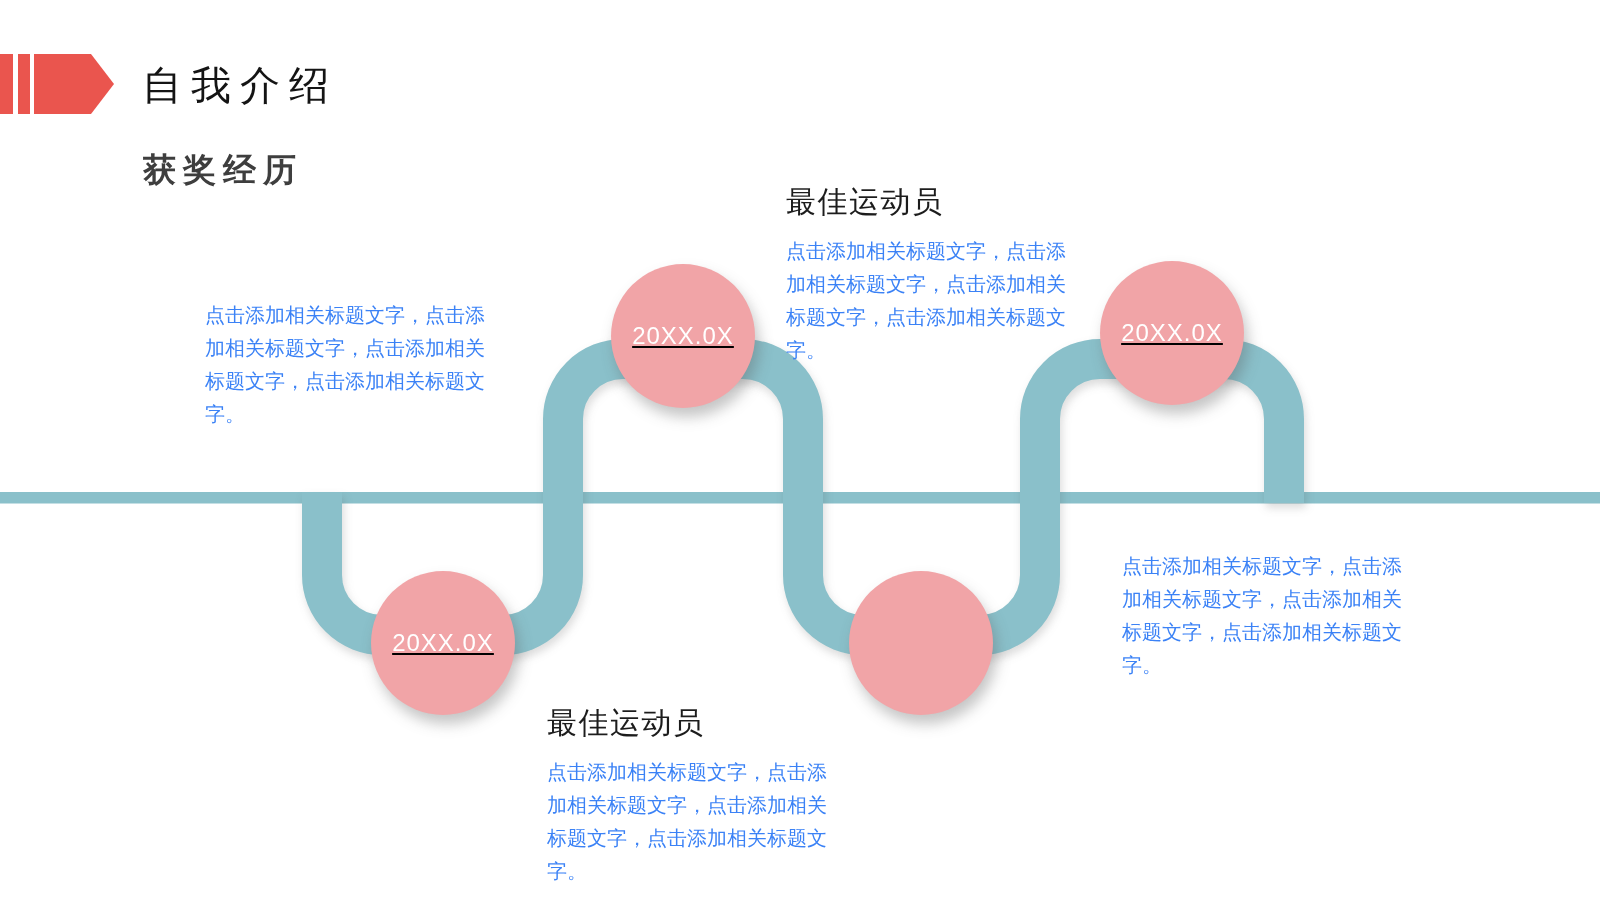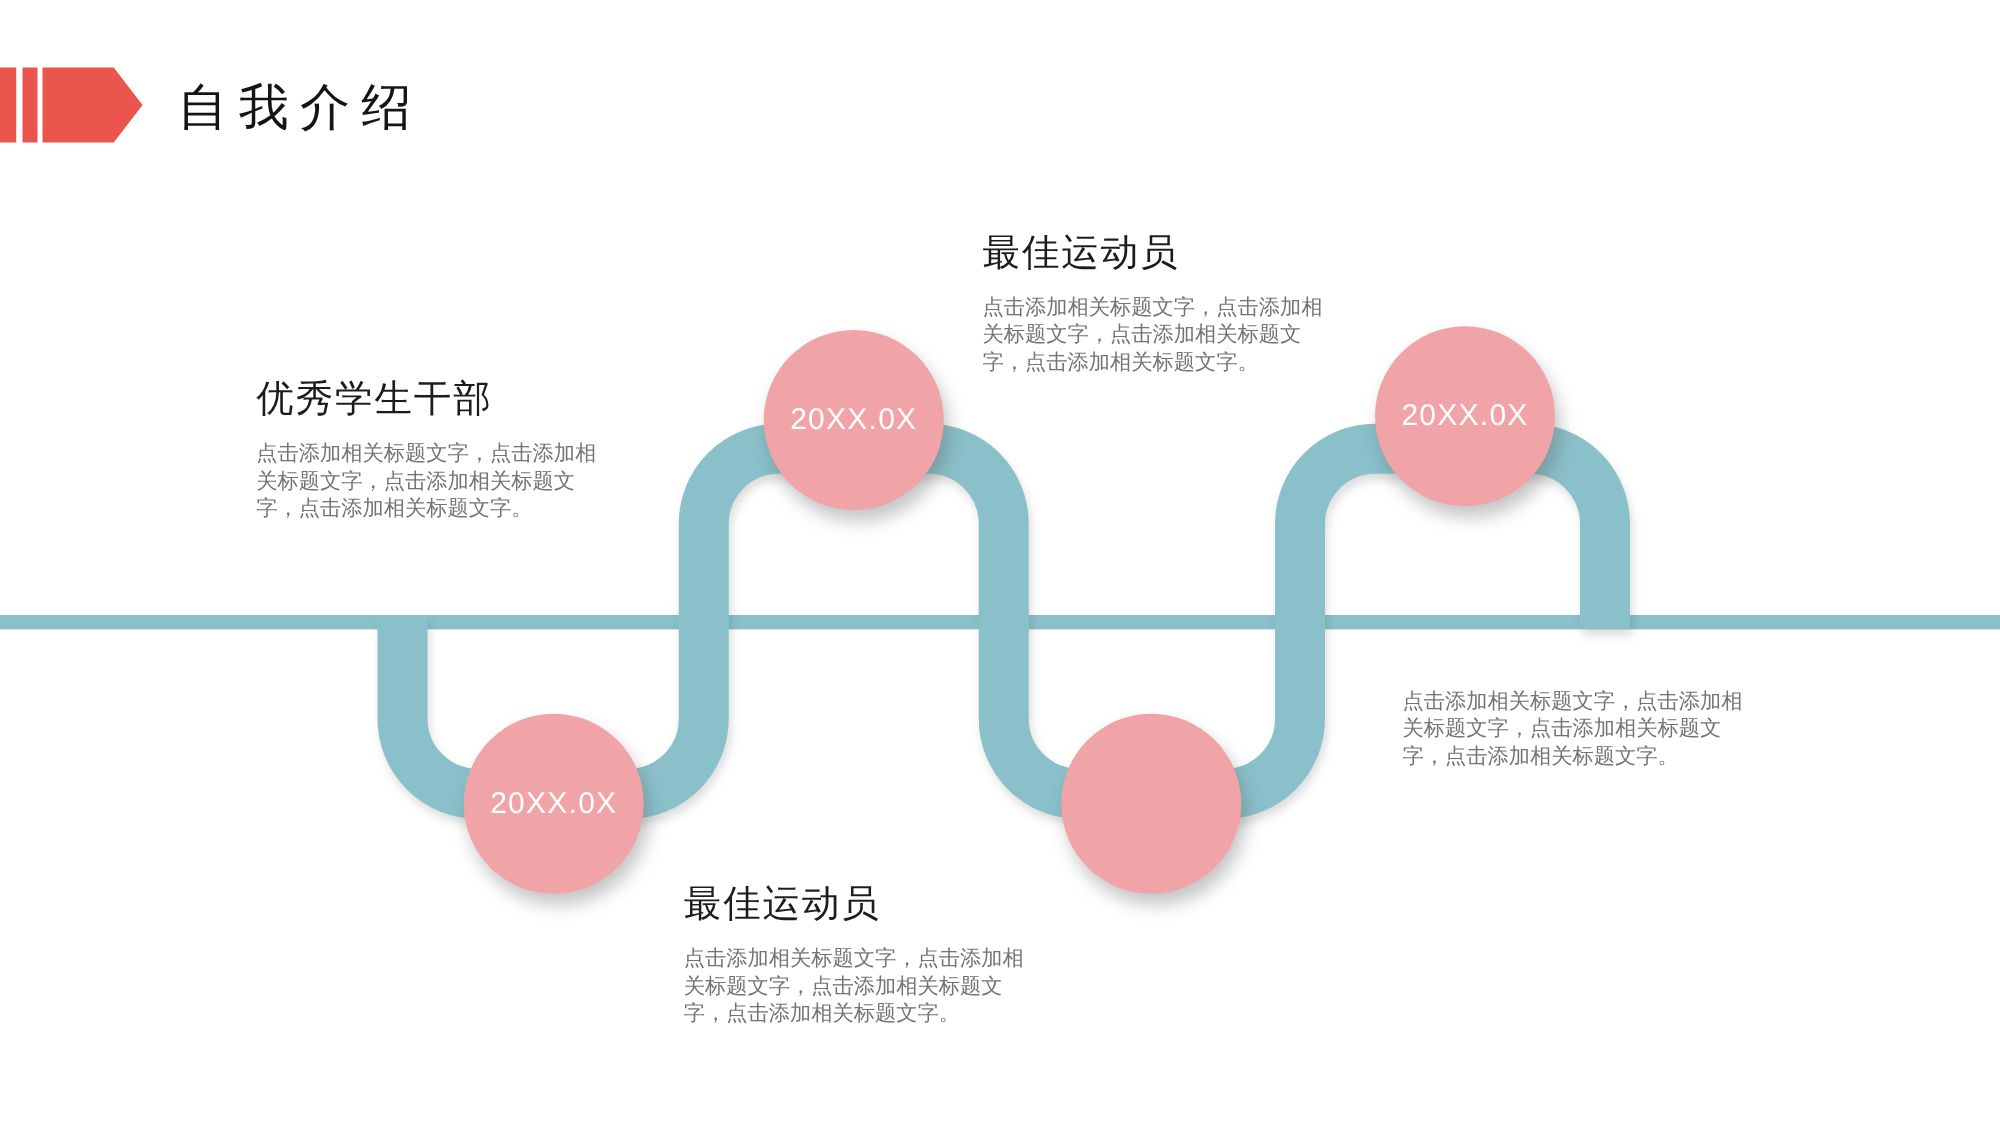--- a/index.html
+++ b/index.html
@@ -56,20 +56,21 @@
   
   .node-circle {
     position: absolute;
     width: 144px; height: 144px;
     border-radius: 50%;
     background: #f1a4a7;
     box-shadow: 4px 9px 14px rgba(90,90,90,0.35);
     display: flex;
     align-items: center;
     justify-content: center;
+    text-decoration: underline;
   }
   .node-date {
     color: #ffffff;
     font-size: 24px;
     letter-spacing: 1px;
   }
   .c1 { left: 371px; top: 571px; }
   .c2 { left: 611px; top: 264px; }
   .c3 { left: 849px; top: 571px; }
   .c4 { left: 1100px; top: 261px; }
@@ -82,23 +83,23 @@
   .b4 { left: 1122px; top: 550px; }
   .node-title {
     font-size: 30px;
     font-weight: 400;
     color: #1c1c1c;
     letter-spacing: 1.5px;
     margin-bottom: 12px;
   }
   .node-desc {
     width: 282px;
-    font-size: 17px;
-    line-height: 22px;
-    color: #737373;
+    font-size: 20px;
+    line-height: 33px;
+    color: #3b82f6;
     letter-spacing: 0px;
   }
 </style>
 </head>
 <body>
 
 <div class="slide">
 
   <svg class="timeline-svg" viewBox="0 0 1600 900" aria-hidden="true">
     <rect class="baseline" x="0" y="492" width="1600" height="11.5"></rect>
@@ -112,36 +113,36 @@
          A 60 60 0 0 1 1100 359 H 1224
          A 60 60 0 0 1 1284 419 V 503"></path>
   </svg>
 
   <svg class="title-icon" viewBox="0 0 120 62" aria-hidden="true">
     <rect x="0" y="1" width="13" height="60" fill="#ea554e"></rect>
     <rect x="18" y="1" width="12" height="60" fill="#ea554e"></rect>
     <polygon points="34,1 91,1 114,31 91,61 34,61" fill="#ea554e"></polygon>
   </svg>
   <div class="page-title">自我介绍</div>
+  <div class="section-subtitle">获奖经历</div>
 
   <div class="node-circle c1">
     <span class="node-date">20XX.0X</span>
   </div>
   <div class="node-circle c2">
     <span class="node-date">20XX.0X</span>
   </div>
   <div class="node-circle c3">
     <span class="node-date"></span>
   </div>
   <div class="node-circle c4">
     <span class="node-date">20XX.0X</span>
   </div>
 
   <div class="node-block b1">
-    <div class="node-title">优秀学生干部</div>
     <div class="node-desc">点击添加相关标题文字，点击添加相关标题文字，点击添加相关标题文字，点击添加相关标题文字。</div>
   </div>
   <div class="node-block b2">
     <div class="node-title">最佳运动员</div>
     <div class="node-desc">点击添加相关标题文字，点击添加相关标题文字，点击添加相关标题文字，点击添加相关标题文字。</div>
   </div>
   <div class="node-block b3">
     <div class="node-title">最佳运动员</div>
     <div class="node-desc">点击添加相关标题文字，点击添加相关标题文字，点击添加相关标题文字，点击添加相关标题文字。</div>
   </div>

